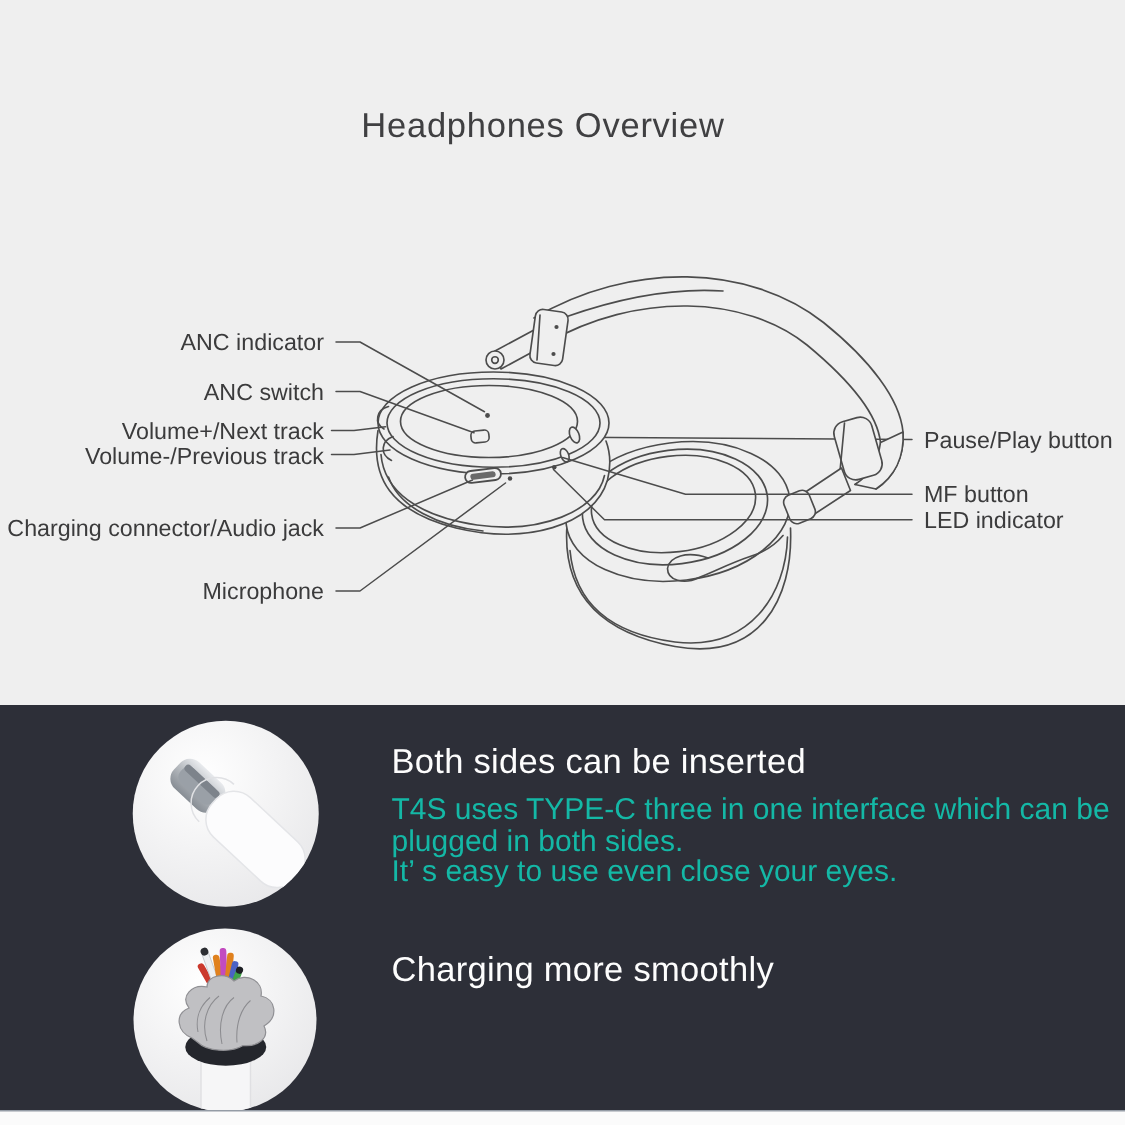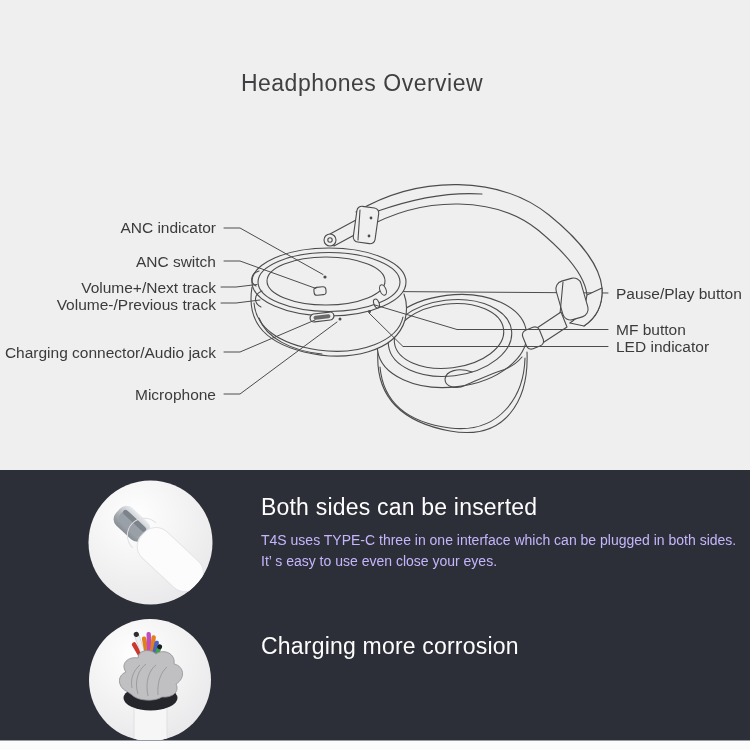--- a/index.html
+++ b/index.html
@@ -16,21 +16,21 @@
 
   
   .dark-section{position:absolute;top:470px;left:0;width:750px;height:271px;background:#2d2f38;}
   .feature-icon{position:absolute;border-radius:50%;}
   .icon-1{left:87px;top:9px;width:127px;height:127px;}
   .icon-2{left:88px;top:148px;width:124px;height:124px;}
   .feature-text{position:absolute;left:240px;width:480px;margin-left:21px;}
   .text-1{top:24px;}
   .text-2{top:163px;}
   .feature-heading{margin:0;font-size:23px;font-weight:400;color:#fdfdfd;letter-spacing:.2px;}
-  .feature-body{margin:9px 0 0 0;font-size:14px;line-height:20.5px;color:#c4b5fd;
+  .feature-body{margin:9px 0 0 0;font-size:20px;line-height:20.5px;color:#14b8a6;
                 white-space:pre-line;}
 
   .bottom-strip{position:absolute;top:740px;left:0;width:750px;height:10px;
                 background:#fbfbfb;border-top:1px solid #959ca6;box-sizing:border-box;}
 </style>
 </head>
 <body>
 
 <div class="page">
 
@@ -209,18 +209,18 @@
         <g fill="none" stroke="#8c8c90" stroke-width=".7">
           <path d="M 50,76 C 46,64 50,52 58,46"></path>
           <path d="M 60,78 C 57,64 61,52 68,47"></path>
           <path d="M 70,77 C 69,64 73,54 79,49"></path>
           <path d="M 44,70 C 42,60 46,52 52,47"></path>
         </g>
       </g>
     </svg>
 
     <div class="feature-text text-2">
-      <h2 class="feature-heading">Charging more corrosion</h2>
+      <h2 class="feature-heading">Charging more smoothly</h2>
     </div>
   </section>
 
   <div class="bottom-strip"></div>
 </div>
 
 </body></html>

